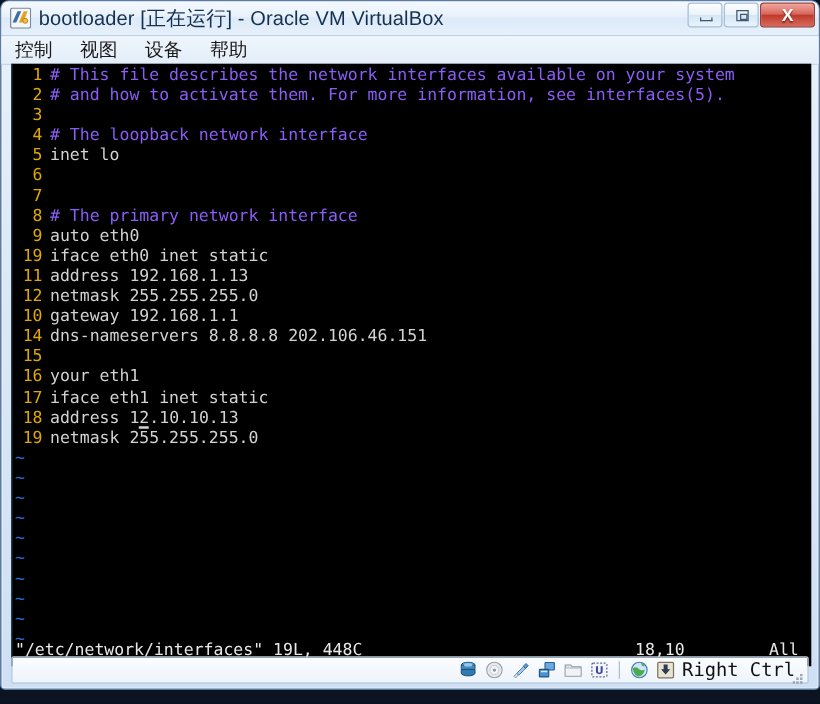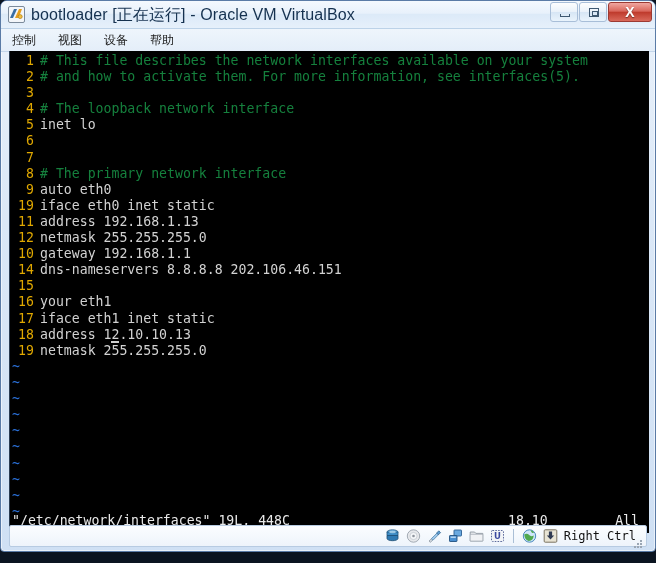--- a/index.html
+++ b/index.html
@@ -104,21 +104,21 @@
     position: relative;
     height: 22px;
     background: linear-gradient(to bottom, #eef5fc 0%, #e4eef9 100%);
     border-bottom: 1px solid #c4d6ea;
     padding-left: 8px;
     display: flex;
     align-items: center;
     gap: 16px;
   }
   .menuitem {
-    font-size: 12px;
+    font-size: 15px;
     color: #1a1a1a;
     padding: 19px 3px;
     white-space: nowrap;
   }
 
   
   #guest-wrap {
     position: absolute;
     left: 8px;
     top: 50px;
@@ -150,21 +150,21 @@
   }
   .lnum {
     width: 30px;
     min-width: 30px;
     text-align: right;
     color: #e0a800;
     padding-right: 6px;
     box-sizing: border-box;
   }
   .vtext { color: #d2d2d2; position: relative; }
-  .vtext.comment { color: #15803d; }
+  .vtext.comment { color: #8b5cf6; }
   .cursor-u {
     border-bottom: 2px solid #d2d2d2;
     display: inline-block;
     line-height: 13px;
   }
 
   #tilde-area {
     position: absolute;
     left: 0;
     top: 308px;
@@ -211,21 +211,21 @@
     position: relative;
     display: inline-block;
   }
   .sbsep {
     width: 1px; height: 14px;
     background: #aabfd6;
     margin: 0 5px;
   }
   #hostkey {
     font-family: "DejaVu Sans Mono", "Liberation Mono", monospace;
-    font-size: 12px;
+    font-size: 15px;
     color: #111;
     margin-left: 3px;
     margin-right: 6px;
     white-space: nowrap;
   }
   #grip {
     position: absolute;
     right: 3px; bottom: 2px;
     width: 9px; height: 9px;
   }

